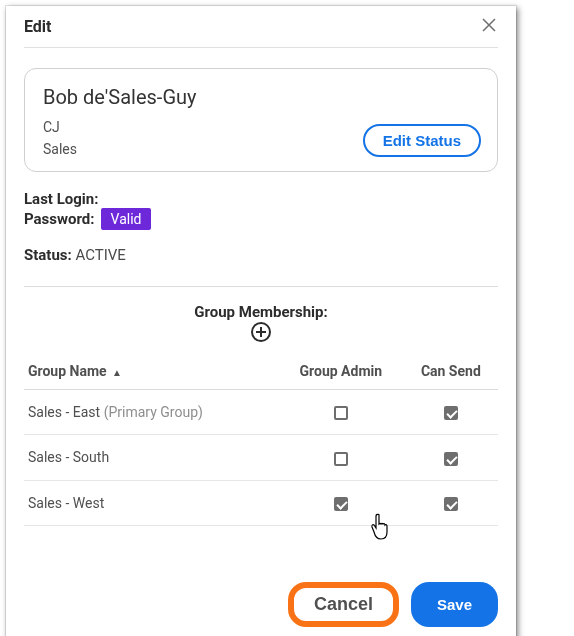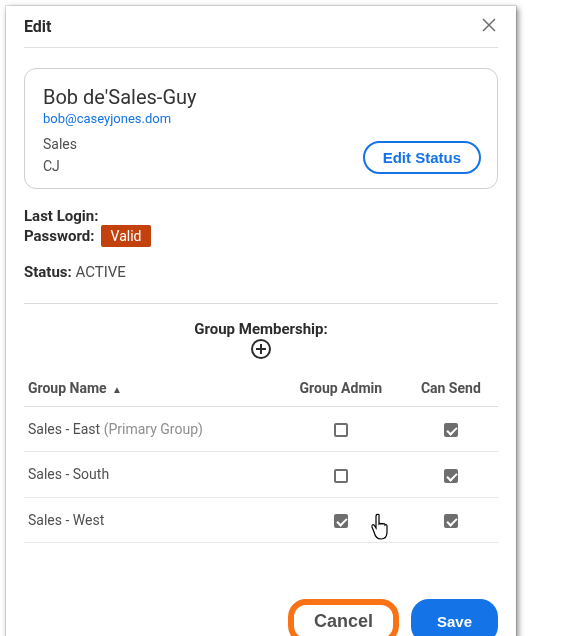--- a/index.html
+++ b/index.html
@@ -83,21 +83,21 @@
     flex-direction: column;
   }
   .info-left, .info-right {
     display: flex;
     align-items: center;
     gap: 6px;
   }
   .info-label { font-weight: 700; }
   .info-value { color: #4b4b4b; }
   .valid-badge {
-    background: #c2410c;
+    background: #6d28d9;
     color: #fff;
     padding: 3px 10px;
     font-size: 14px;
     border-radius: 2px;
   }
   .status-row {
     margin-top: 16px;
     font-size: 15px;
     padding-bottom: 16px;
   }
@@ -210,23 +210,22 @@
     <h2>Edit</h2>
     <div class="close-btn">
       <svg width="14" height="14" viewBox="0 0 14 14">
           <path d="M1 1 L13 13 M13 1 L1 13" stroke="#6e6e6e" stroke-width="1.5" fill="none"></path>
         </svg>
     </div>
   </div>
 
   <div class="profile-card">
     <div class="profile-name">Bob de'Sales-Guy</div>
-    <a class="profile-email">bob@caseyjones.dom</a>
+    <div class="profile-meta">CJ</div>
     <div class="profile-meta">Sales</div>
-    <div class="profile-meta">CJ</div>
     <button class="edit-profile-btn">Edit Status</button>
   </div>
 
   <div class="info-row">
     <div class="info-left">
       <span class="info-label">Last Login:</span>
       <span class="info-value"></span>
     </div>
     <div class="info-right">
       <span class="info-label">Password:</span>

